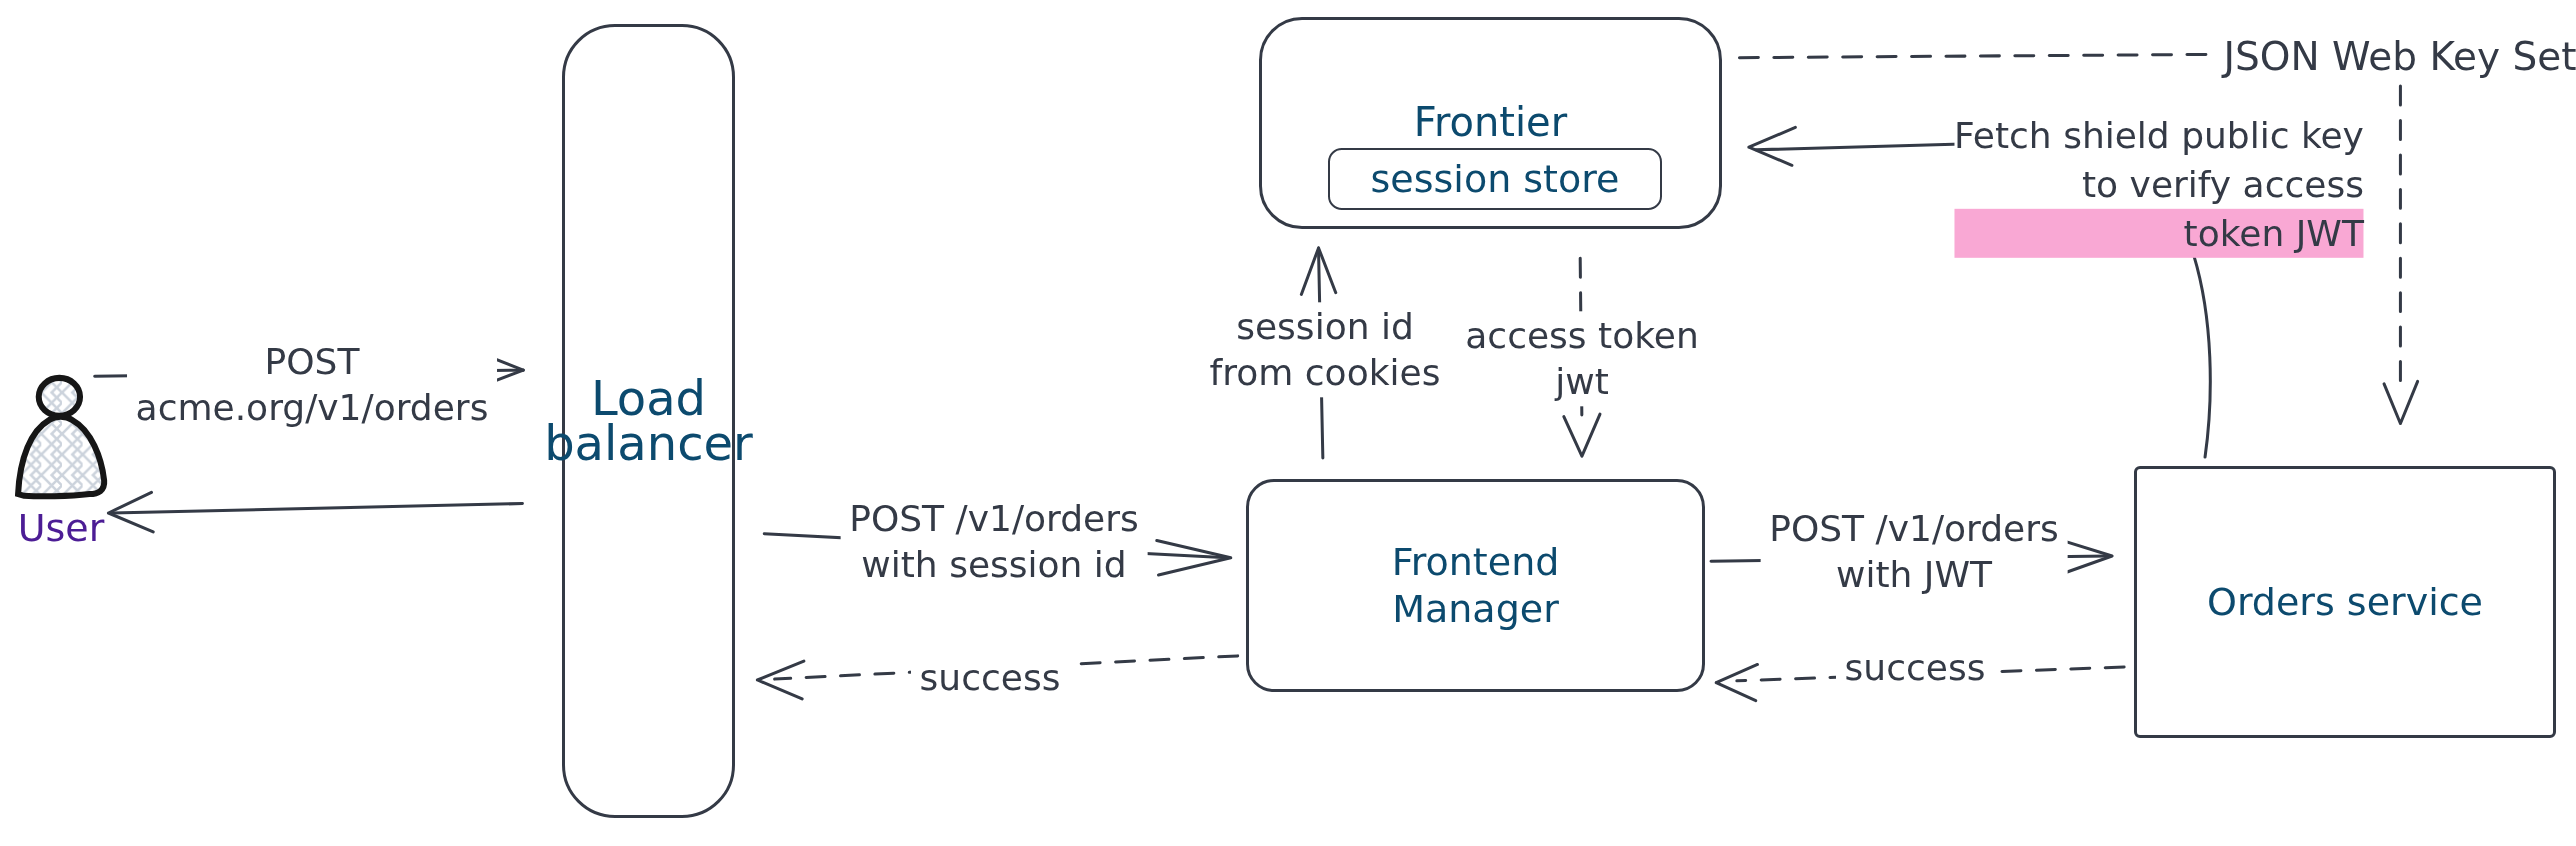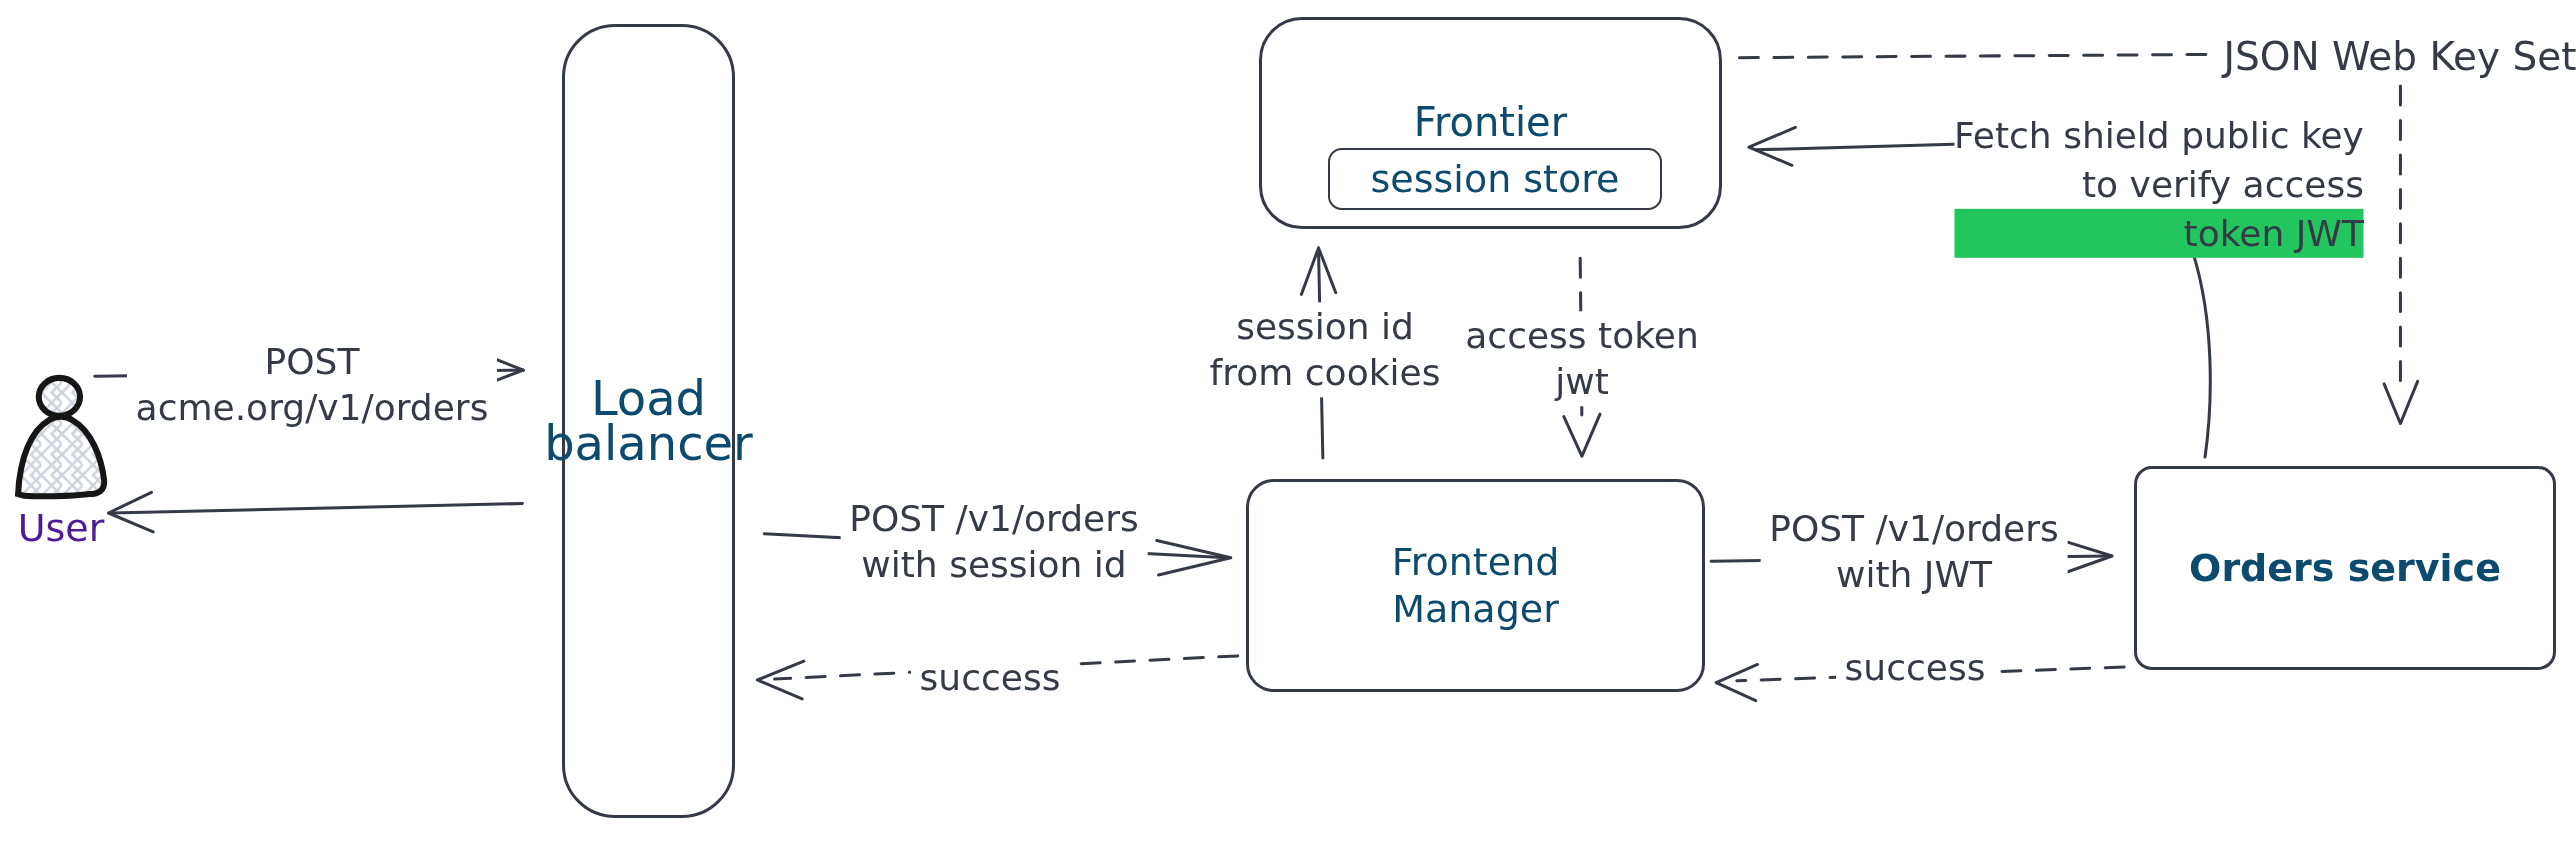--- a/index.html
+++ b/index.html
@@ -125,21 +125,21 @@
     <div class="lbl" style="font-size:38px;">session store</div>
   </div>
 
   <div class="node" style="left:1246px;top:479px;width:459px;height:213px;border-radius:28px;">
     <div class="lbl">
       <div>Frontend</div>
       <div>Manager</div>
     </div>
   </div>
 
-  <div class="node" style="left:2134px;top:466px;width:422px;height:204px;border-radius:18px;font-weight:bold;">
+  <div class="node" style="left:2134px;top:466px;width:422px;height:272px;border-radius:6px;">
     <div class="lbl">Orders service</div>
   </div>
 
   <div class="user-label" style="left:61px;top:528px;">User</div>
 
   <div class="edge-label" style="left:312px;top:385px;text-align:center;">
     <div>POST</div>
     <div>acme.org/v1/orders</div>
   </div>
 
@@ -163,19 +163,19 @@
   <div class="edge-label" style="left:1914px;top:552px;">
     <div>POST /v1/orders</div>
     <div>with JWT</div>
   </div>
 
   <div class="edge-label" style="left:1915px;top:668px;">success</div>
 
   <div class="edge-label plain" style="left:2159px;top:184px;line-height:49px;">
     <div style="background:#fff;">Fetch shield public key</div>
     <div style="background:#fff;">to verify access</div>
-    <div style="background:#22c55e;">token JWT</div>
+    <div style="background:#f9a8d4;">token JWT</div>
   </div>
 
   <div class="edge-label" style="left:2400px;top:57px;font-size:39px;">JSON Web Key Set</div>
 
 </div>
 
 
 </body></html>

